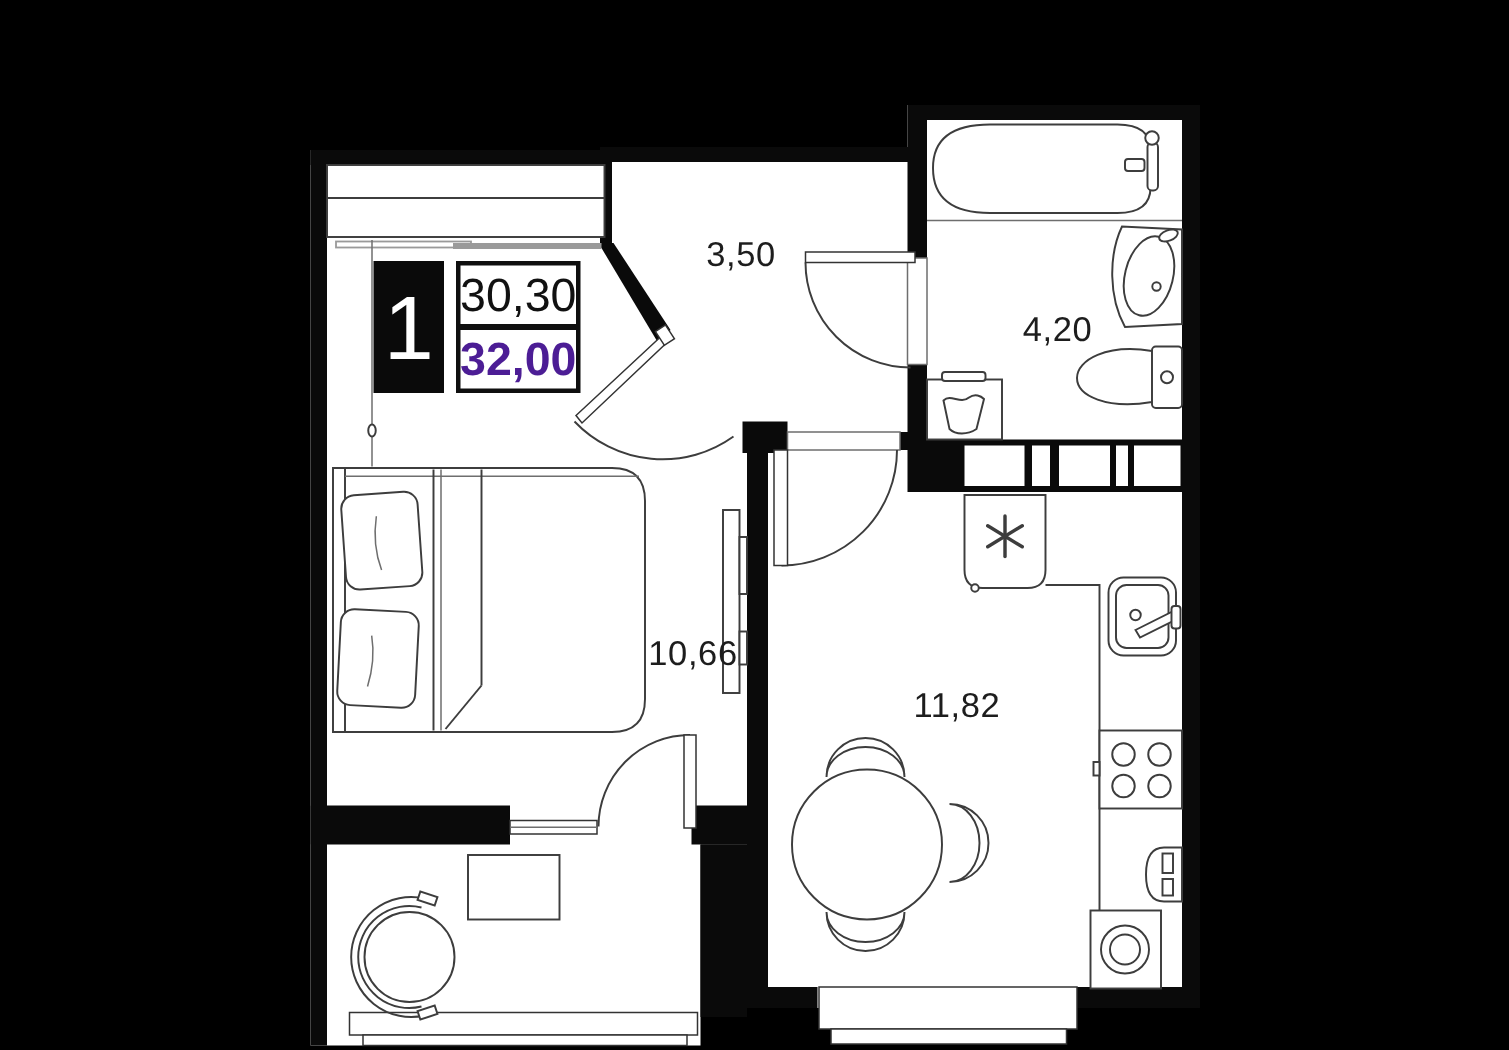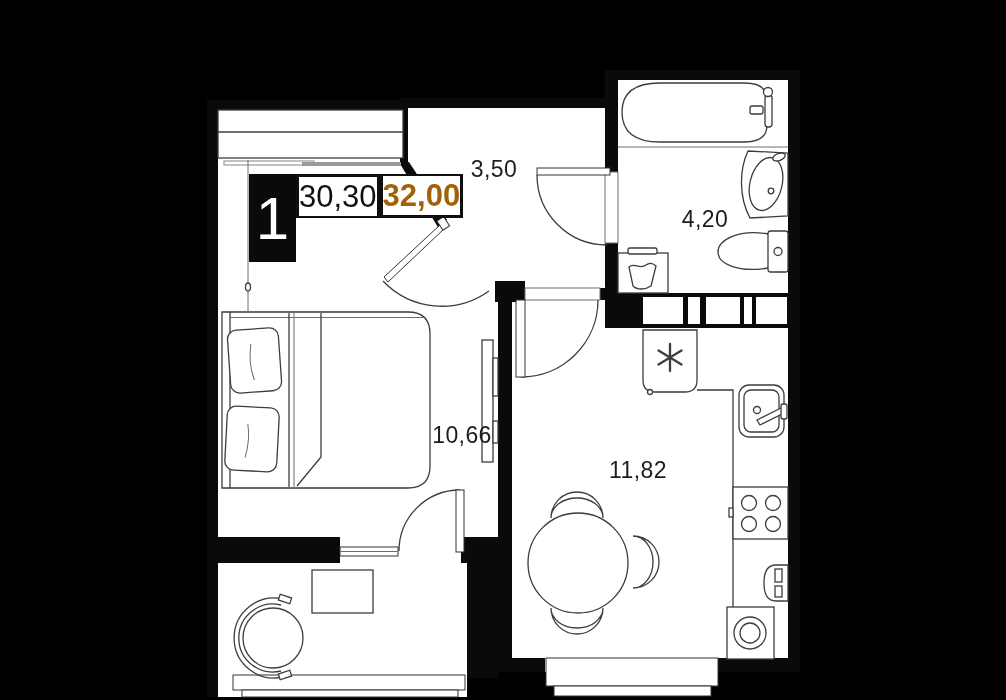--- a/index.html
+++ b/index.html
@@ -4,25 +4,25 @@
 <style>
   html,body{margin:0;padding:0;background:#000;}
   #stage{position:relative;width:1006px;height:700px;background:#000;overflow:hidden;
          font-family:"Liberation Sans", sans-serif;}
   #plan-svg{position:absolute;left:0;top:0;}
   .room-label{position:absolute;font-size:23px;color:#1d1d1d;text-align:center;
               letter-spacing:0.4px;line-height:26px;margin-top:29px;}
   .badge{position:absolute;left:249px;top:174px;display:flex;}
   .badge-num{width:47px;height:88px;background:#0a0a0a;color:#ffffff;font-size:60px;
              font-weight:500;display:flex;align-items:center;justify-content:center;}
-  .badge-col{width:99px;display:flex;flex-direction:row;}
+  .badge-col{width:99px;display:flex;flex-direction:column;align-items:center;}
   .badge-cell{height:44px;box-sizing:border-box;background:#fff;display:flex;
               align-items:center;justify-content:center;border:3px solid #0f0f0f;}
   .badge-cell.living{font-size:31px;font-weight:400;border-bottom-width:2px;color:#111;}
-  .badge-cell.total{font-size:31px;font-weight:700;border-top-width:2px;color:#a16207;}
+  .badge-cell.total{font-size:31px;font-weight:700;border-top-width:2px;color:#4c1d95;}
   
   .rm{fill:#ffffff;stroke:none;}
   .wl{fill:#0a0a0a;stroke:none;}
   .fur{fill:#ffffff;stroke:#3d3d3d;stroke-width:1.3;}
   .ln{fill:none;stroke:#3d3d3d;stroke-width:1.3;}
   .thin{fill:none;stroke:#6e6e6e;stroke-width:1;}
   .door{fill:#ffffff;stroke:#333333;stroke-width:1;}
   .gray{fill:none;stroke:#9a9a9a;stroke-width:1.2;}
 </style>
 </head>

